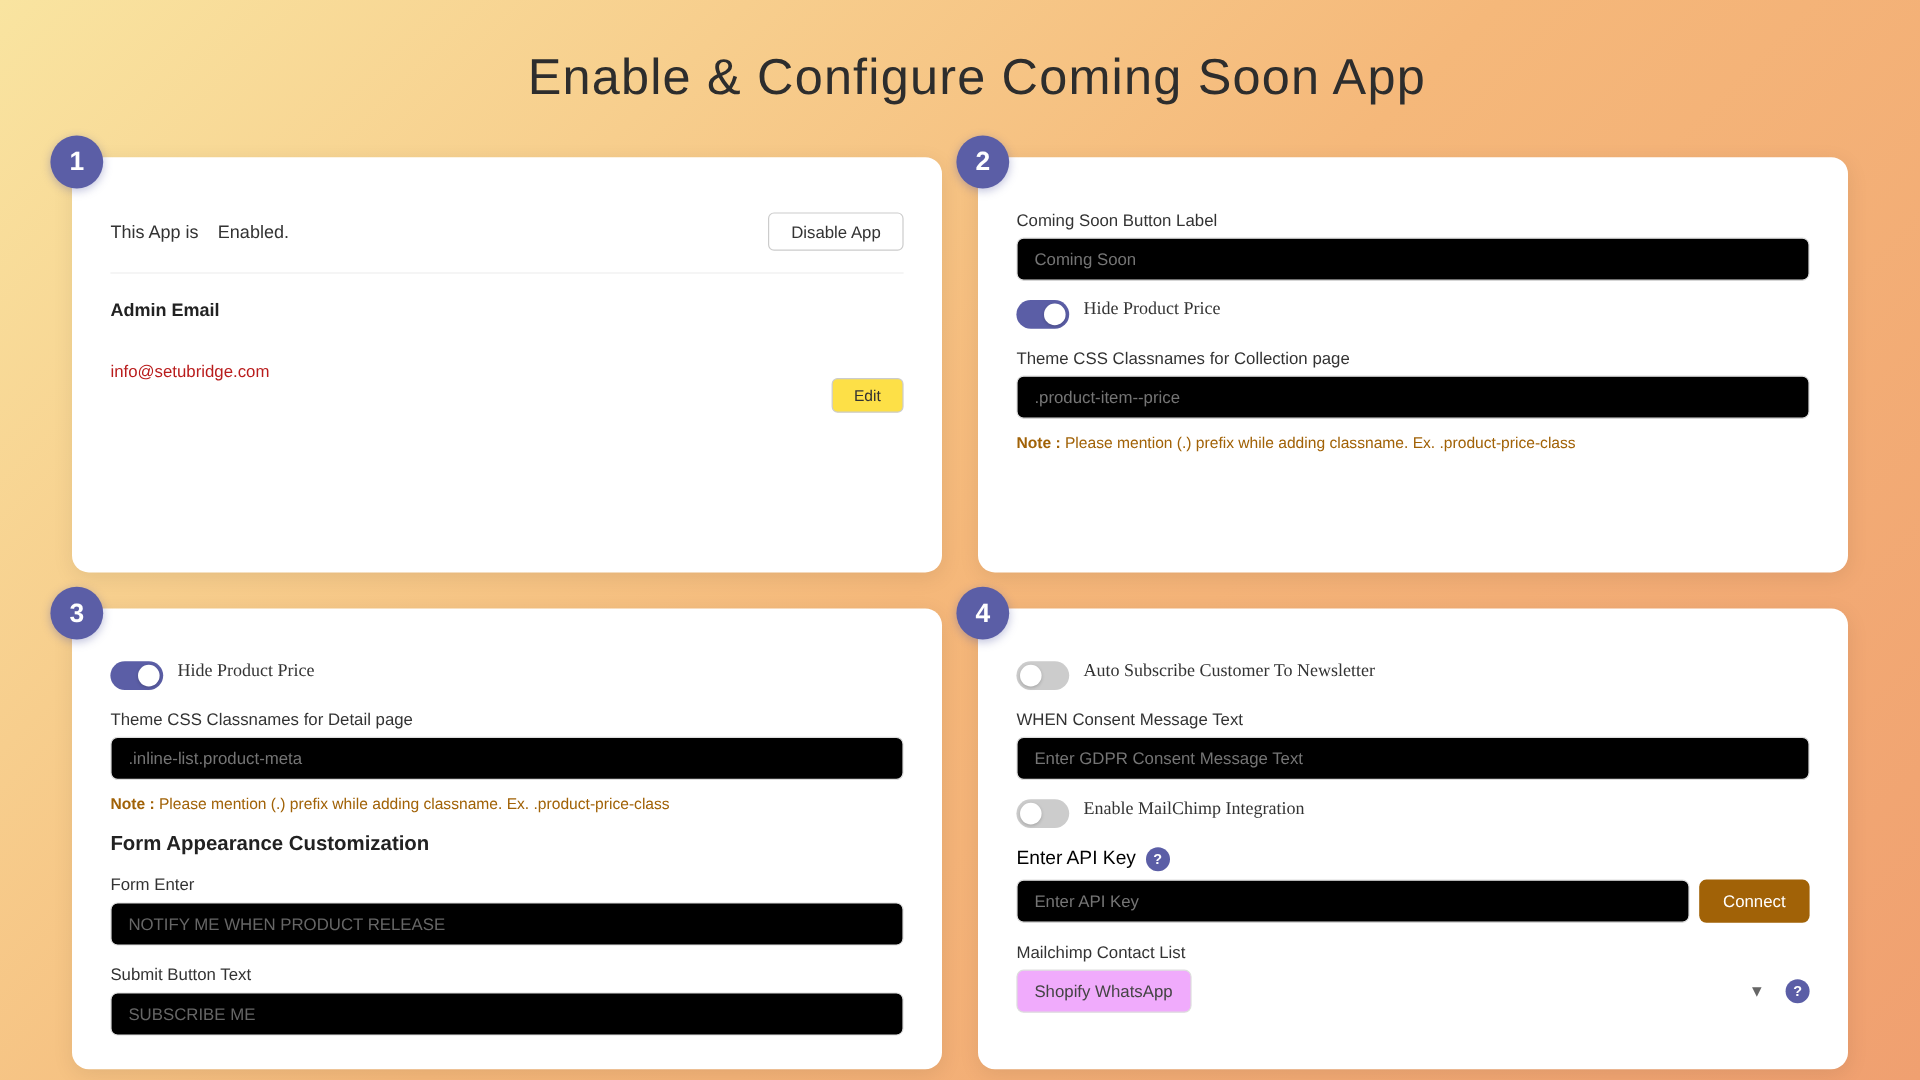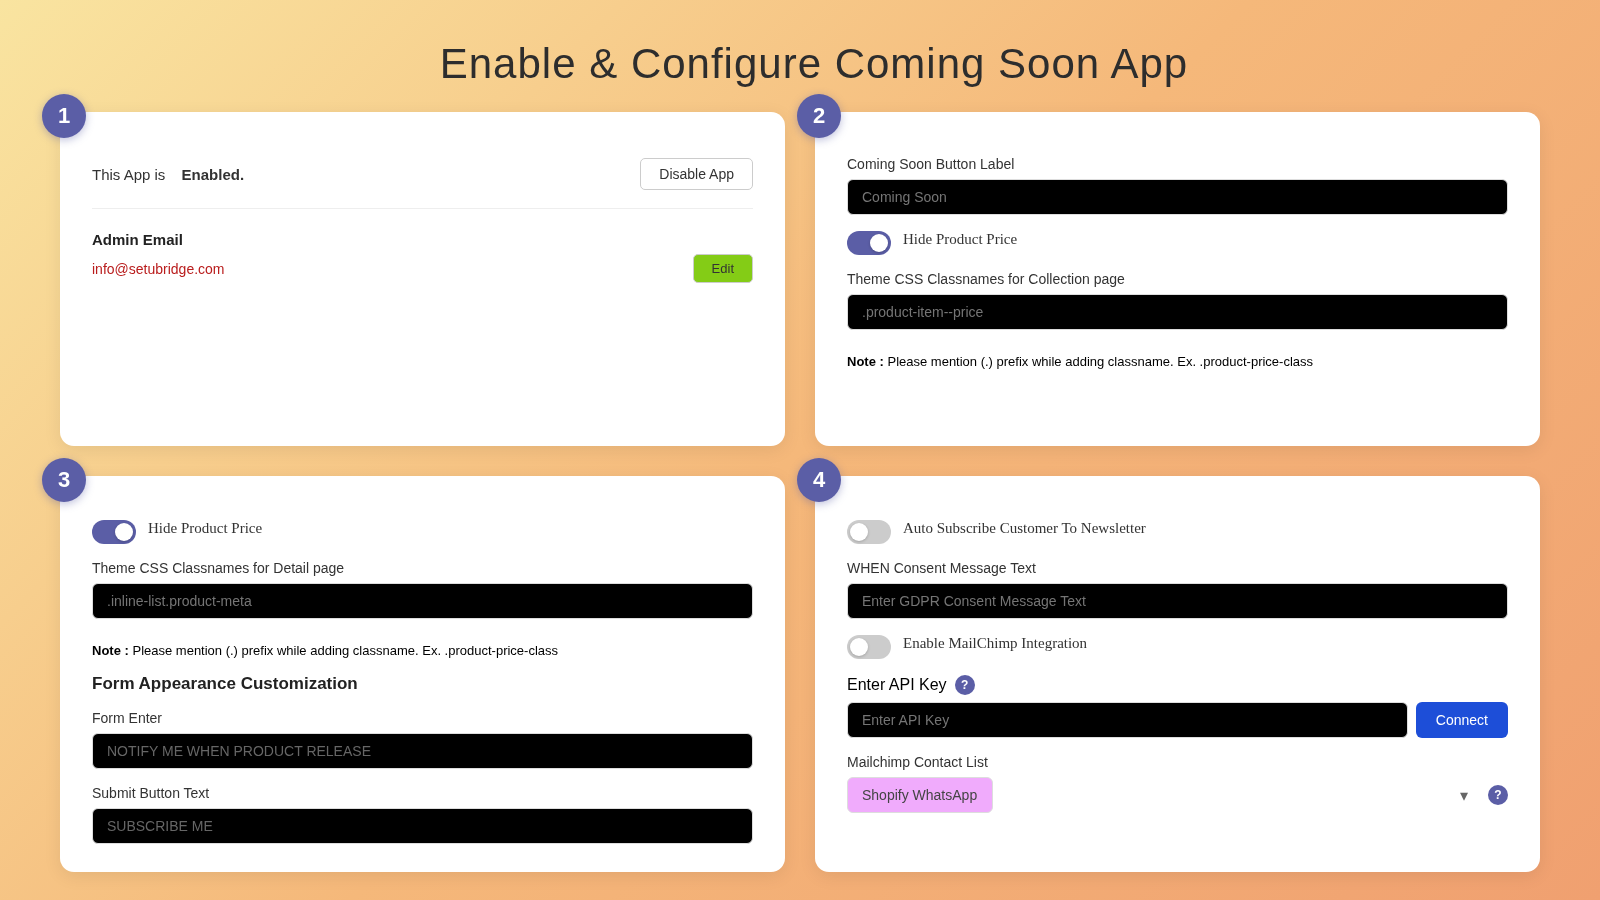--- a/index.html
+++ b/index.html
@@ -9,21 +9,21 @@
       background: linear-gradient(135deg, #f9e4a0 0%, #f5b87a 50%, #f0a070 100%);
       font-family: -apple-system, BlinkMacSystemFont, 'Segoe UI', sans-serif;
       overflow: hidden;
     }
 
     .page-title {
       text-align: center;
       font-size: 42px;
       font-weight: 400;
       color: #2d2d2d;
-      padding: 40px 0 24px;
+      padding: 40px 0 43px;
       letter-spacing: 1px;
       margin-left: 28px;
     }
 
     .grid {
       display: grid;
       grid-template-columns: 1fr 1fr;
       grid-template-rows: 1fr 1fr;
       gap: 30px;
       padding: 0 60px 30px;
@@ -61,21 +61,21 @@
       display: flex;
       align-items: center;
       justify-content: space-between;
       padding: 18px 0;
       border-bottom: 1px solid #eee;
     }
     .app-status-text {
       font-size: 15px;
       color: #333;
     }
-    .app-status-text strong { font-weight: 700; padding-left: 12px; }
+    .app-status-text strong { font-weight: 400; padding-left: 12px; }
 
     .btn-disable {
       border: 1px solid #ccc;
       background: #fff;
       color: #333;
       padding: 7px 18px;
       border-radius: 5px;
       font-size: 14px;
       cursor: pointer;
     }
@@ -94,26 +94,27 @@
       align-items: center;
       justify-content: space-between;
       margin-top: 4px;
     }
     .email-value {
       font-size: 14px;
       color: #b91c1c;
     }
     .btn-edit {
       border: 1px solid #ccc;
-      background: #84cc16;
+      background: #fde047;
       color: #333;
       padding: 6px 18px;
       border-radius: 5px;
       font-size: 13px;
       cursor: pointer;
+      margin-top: 42px;
     }
 
     
     .field-label {
       font-size: 14px;
       color: #333;
       margin-bottom: 7px;
       margin-top: 16px;
     }
     .field-label:first-child { margin-top: 0; }
@@ -164,40 +165,40 @@
       right: auto;
     }
     .toggle-label {
       font-size: 15px;
       color: #333;
       font-weight: 500;
     }
 
     .note-text {
       font-size: 13px;
-      color: #000000;
-      margin-top: 24px;
+      color: #a16207;
+      margin-top: 12px;
     }
     .note-text strong { font-weight: 600; }
 
     
     .form-appearance-title {
       font-size: 17px;
       font-weight: 700;
       color: #222;
       margin: 16px 0 12px;
     }
 
     
     .input-with-button {
       display: flex;
       gap: 8px;
     }
     .btn-connect {
-      background: #1d4ed8;
+      background: #a16207;
       color: #fff;
       border: none;
       border-radius: 6px;
       padding: 9px 20px;
       font-size: 14px;
       cursor: pointer;
       white-space: nowrap;
     }
 
     .select-row {

